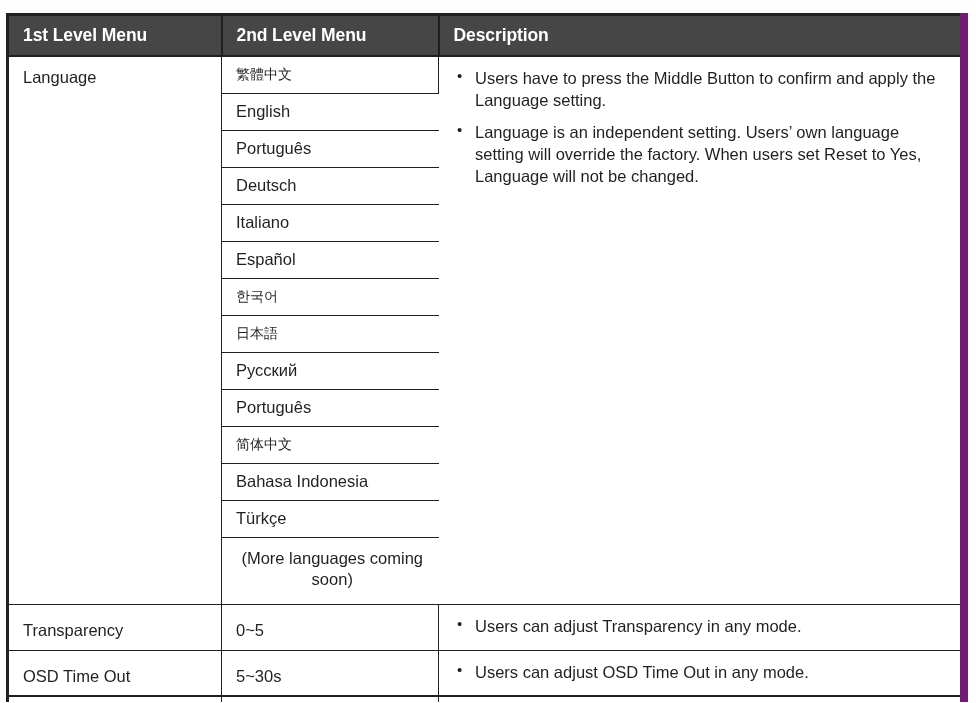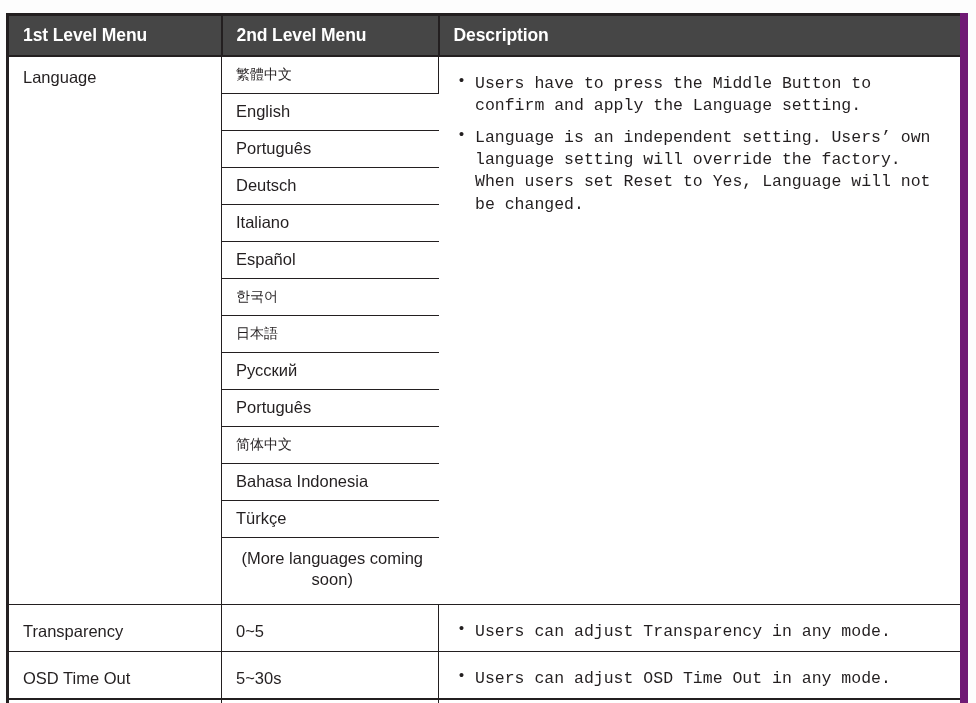--- a/index.html
+++ b/index.html
@@ -58,22 +58,21 @@
   }
   tbody td:last-child { border-right: none; }
   tbody tr:first-child td { border-top: 2.5px solid #231f20; }
 
   td.first-col {
     vertical-align: top;
     padding-top: 10px;
   }
   td.desc-col {
     vertical-align: top;
-    padding: 16px 12px 8px 14px;
-    font-family: Liberation Mono, monospace;
+    padding: 10px 12px 8px 14px;
   }
   td.lang-cell { height: 37px; padding-top: 4px; padding-bottom: 4px; }
   td.lang-cell-tall { height: 67px; vertical-align: top; padding-top: 10px; text-align: center; }
   td.row-cell { height: 46px; }
 
   ul.bullets {
     margin: 0; padding: 0; list-style: none;
   }
   ul.bullets li {
     position: relative;

